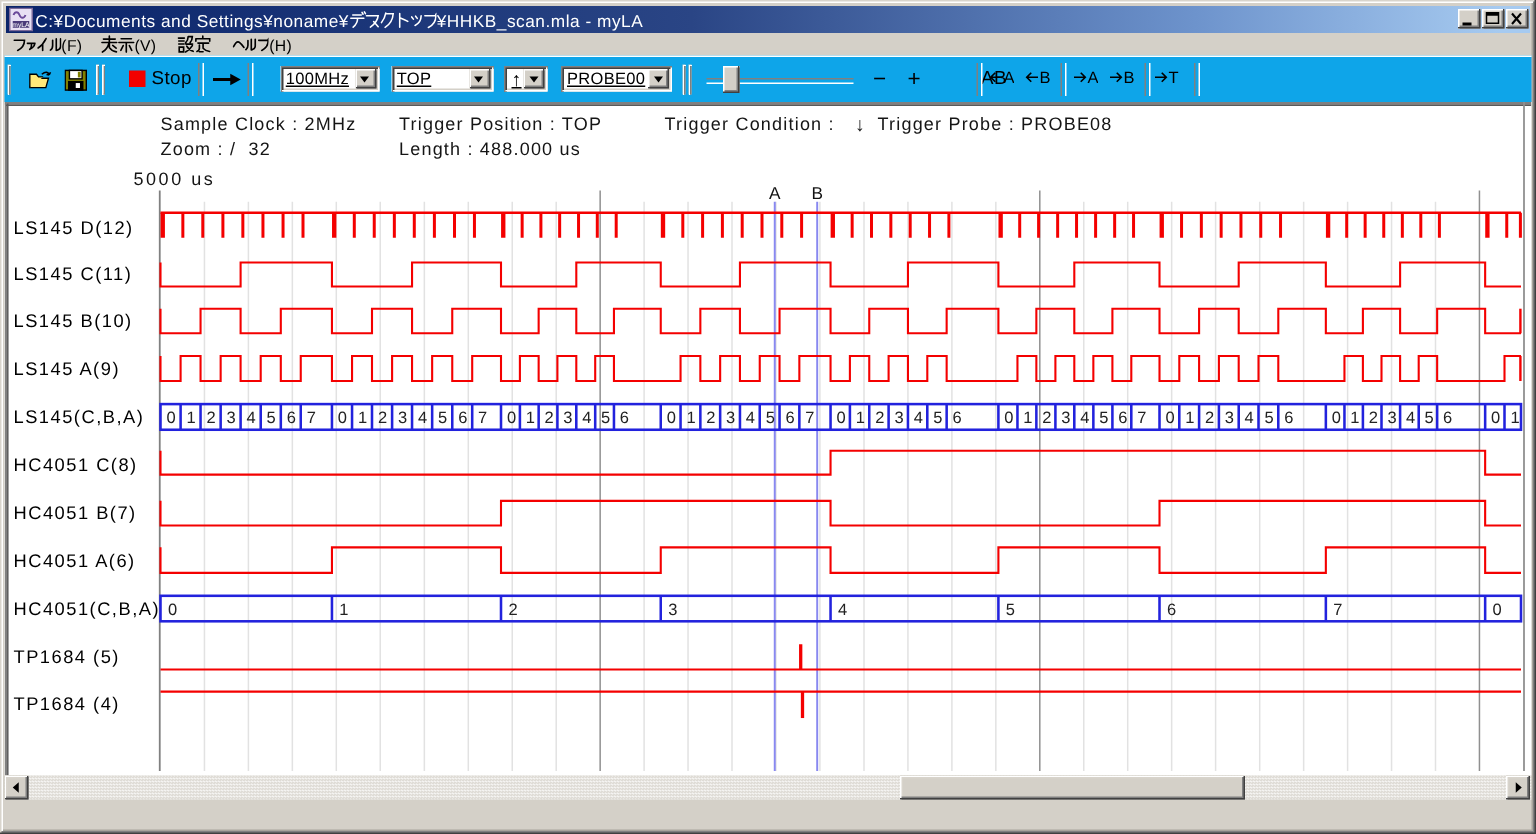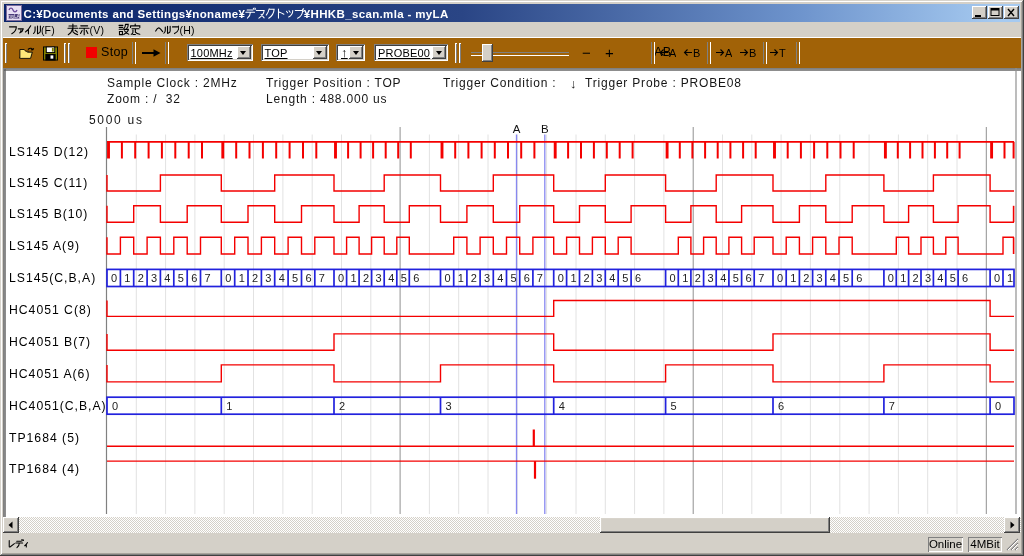--- a/index.html
+++ b/index.html
@@ -1,28 +1,28 @@
 <!DOCTYPE html>
 <html><head><meta charset="utf-8">
 <style>
 html,body{margin:0;padding:0;}
 body{width:1024px;height:556px;overflow:hidden;font-family:"Liberation Sans",sans-serif;background:#d4d0c8;}
 #win{position:absolute;left:0;top:0;width:1024px;height:556px;background:#d4d0c8;
  box-shadow: inset -1px -1px 0 #404040, inset 1px 1px 0 #d8d4cc, inset -2px -2px 0 #808080, inset 2px 2px 0 #fff, inset -3px -3px 0 #a8a49c;}
 #titlebar{position:absolute;left:4px;top:4px;width:1016px;height:18px;
  background:linear-gradient(to right,#0a246a 0%,#2a4585 45%,#6d93cc 78%,#a6caf0 98%);}
-#titletext{position:absolute;left:19.5px;top:2.5px;color:#fff;font-size:11.5px;letter-spacing:0.35px;white-space:nowrap;font-weight:bold;}
+#titletext{position:absolute;left:19.5px;top:2.5px;color:#fff;font-size:11.5px;letter-spacing:0.35px;white-space:nowrap;}
 .tbtn{position:absolute;top:2px;width:15px;height:13px;background:#d4d0c8;
  box-shadow: inset -1px -1px 0 #404040, inset 1px 1px 0 #fff, inset -2px -2px 0 #808080;}
 .tbtn svg{position:absolute;left:0;top:0;}
 #appicon{position:absolute;left:2px;top:1px;width:16px;height:16px;}
 #menubar{position:absolute;left:4px;top:22.5px;width:1016px;height:13px;font-size:10.5px;color:#000;}
 .mitem{position:absolute;top:0px;white-space:nowrap;}
 .jg{display:inline-block;vertical-align:-2px;}
-#toolbar{position:absolute;left:3px;top:37px;width:1018px;height:30px;background:#a16207;border-top:1px solid #fff;}
+#toolbar{position:absolute;left:3px;top:37px;width:1018px;height:30px;background:#0ea5e9;border-top:1px solid #fff;}
 .sep{position:absolute;top:4px;height:22px;width:2px;border-left:1px solid #808080;border-right:1px solid #fff;}
 .grip{position:absolute;top:5px;height:20px;width:2px;background:#d4d0c8;box-shadow:inset 1px 1px 0 #fff, inset -1px -1px 0 #808080;}
 .combo{position:absolute;top:6px;height:17px;background:#fff;
  box-shadow: inset 1px 1px 0 #808080, inset -1px -1px 0 #fff, inset 2px 2px 0 #404040, inset -2px -2px 0 #d4d0c8;}
 .combo .ct{position:absolute;left:4px;top:2.5px;font-size:11px;color:#000;letter-spacing:0.2px;text-decoration:underline;}
 .cbtn{position:absolute;right:2px;top:2px;width:14px;height:13px;background:#d4d0c8;
  box-shadow: inset -1px -1px 0 #404040, inset 1px 1px 0 #fff, inset -2px -2px 0 #808080;}
 .cbtn:after{content:"";position:absolute;left:3.5px;top:5px;border:3.5px solid transparent;border-top:4px solid #000;}
 .tlabel{position:absolute;top:7px;font-size:12.5px;color:#000;}
 #client{position:absolute;left:3px;top:68px;width:1018px;height:449px;background:#fff;overflow:hidden;}
@@ -451,27 +451,14 @@
 <div id="hscroll">
  <div class="sbtn" style="left:0;"><svg width="16" height="16">
           <path d="M9.5,4.5 L5.5,8 L9.5,11.5 Z" fill="#000"></path>
         </svg></div>
  <div class="sbtn" style="left:1000.5px;"><svg width="16" height="16">
           <path d="M6.5,4.5 L10.5,8 L6.5,11.5 Z" fill="#000"></path>
         </svg></div>
  <div id="sthumb"></div>
 </div>
 
-<div id="statusbar">
- <div style="position:absolute;left:4px;top:4px;"><span class="jg" id="jready"><svg width="22.5" height="12" viewBox="0 0 22.5 12" style="width:22.5px;height:12px">
-            <path d="M3.2,1.5 V10 C3.2,11 3.8,11.1 4.8,10.4 L10.6,6" transform="translate(0,1.48) scale(0.6957)" stroke="#000000" fill="none" stroke-width="1.509" stroke-linecap="round"></path>
-            <path d="M2.5,2.5 H9 M1,5 H11 M6.2,5 C6.2,7.8 5,10 2.8,11.8 M9.6,0.5 L10.4,1.9 M11.4,0.1 L12.2,1.5" transform="translate(8,1.48) scale(0.6957)" stroke="#000000" fill="none" stroke-width="1.509" stroke-linecap="round"></path>
-            <path d="M8,4 C6.5,6.5 5,8.2 3,9.5 M5.8,7 V11.8" transform="translate(16,2.33) scale(0.5652)" stroke="#000000" fill="none" stroke-width="1.858" stroke-linecap="round"></path>
-          </svg></span></div>
- <div class="stbox" style="left:925px;width:35px;">Online</div>
- <div class="stbox" style="left:965px;width:34px;">4MBit</div>
- <svg style="position:absolute;right:2px;bottom:2px" width="13" height="13">
-        <path d="M12,1 L1,12 M12,5 L5,12 M12,9 L9,12" stroke="#808080" stroke-width="1.2"></path>
-        <path d="M12,2 L2,12 M12,6 L6,12 M12,10 L10,12" stroke="#fff" stroke-width="1"></path>
-      </svg>
-</div>
 
 </div>
 
 </body></html>

